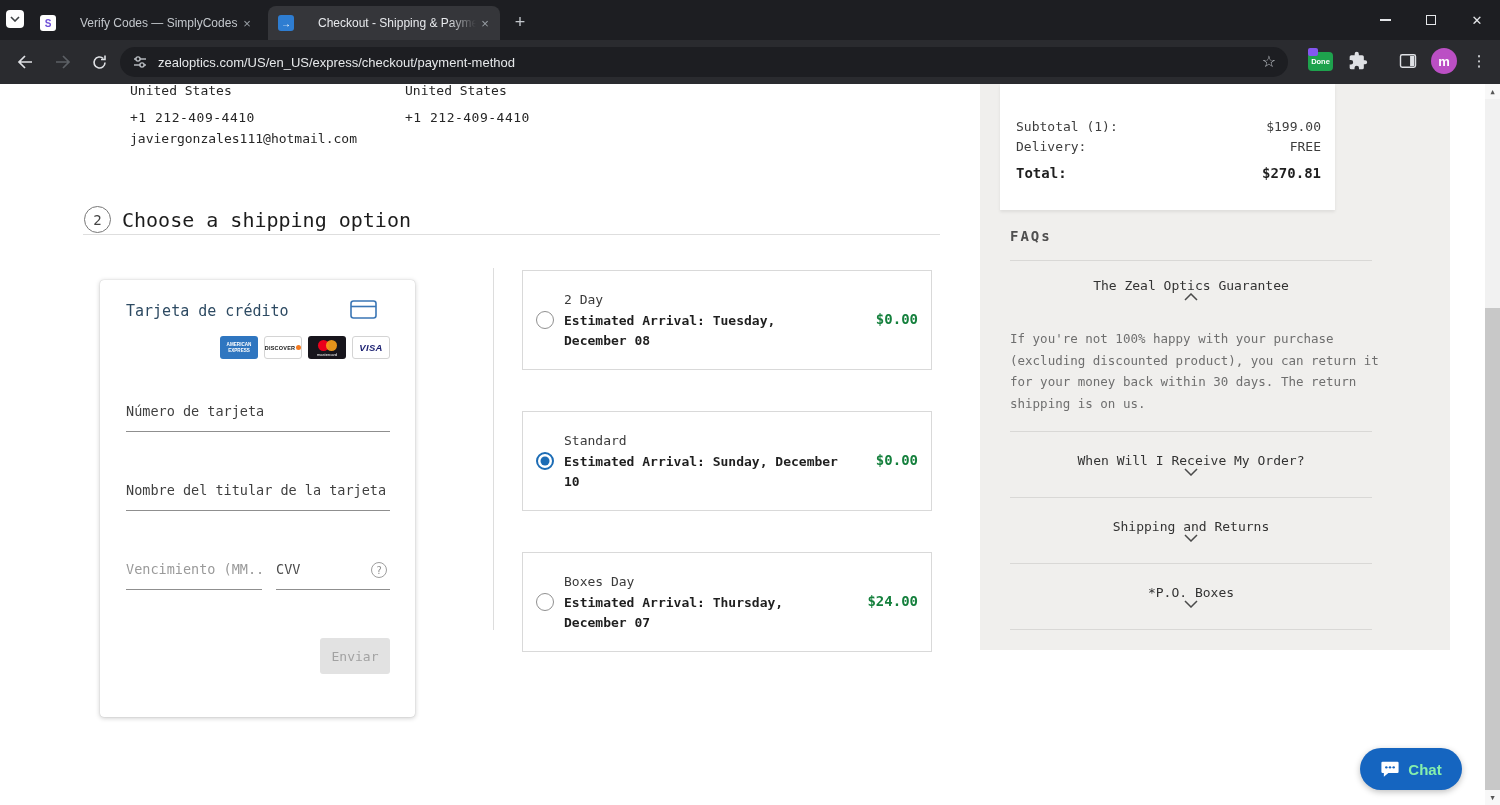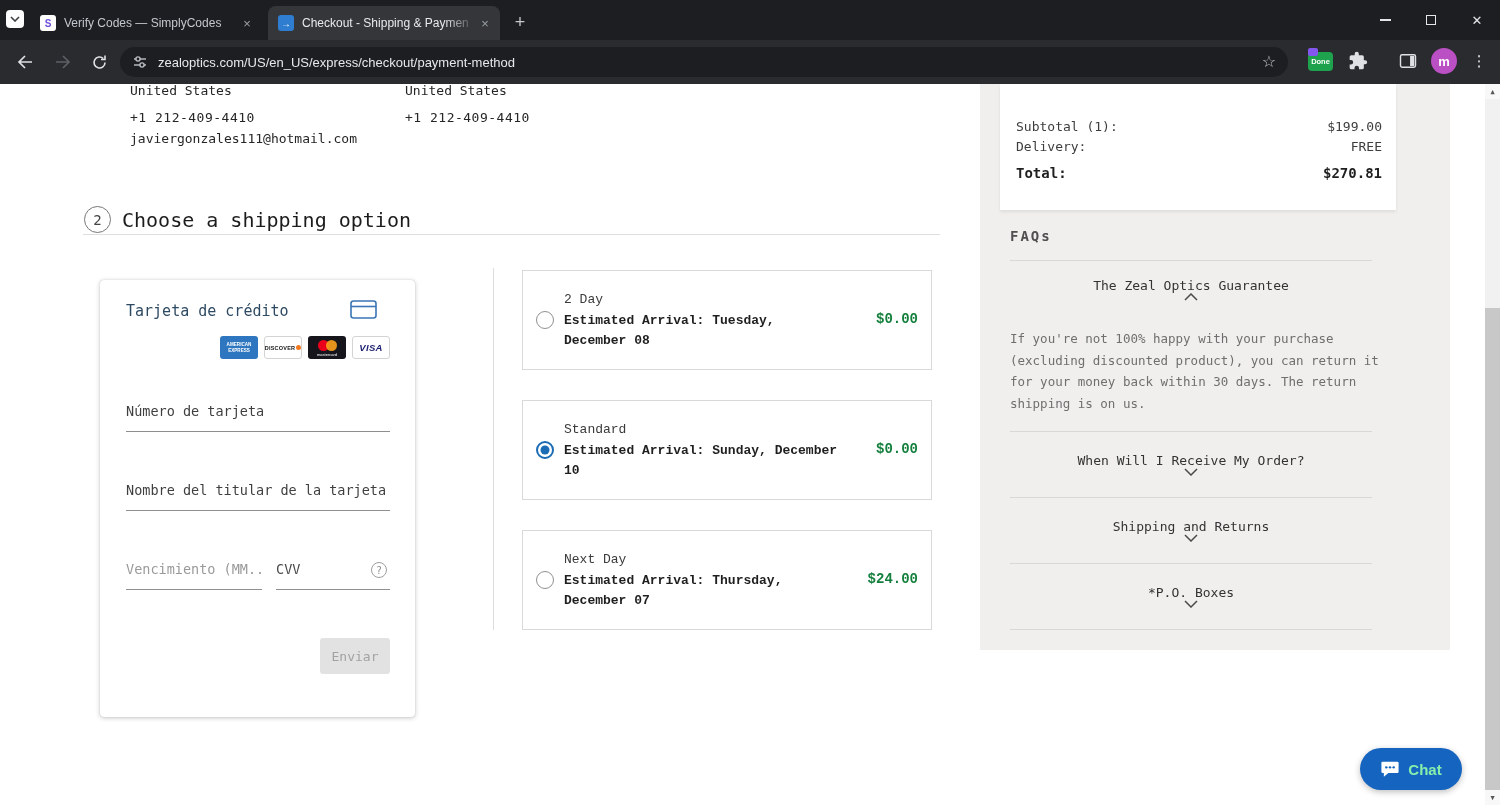--- a/index.html
+++ b/index.html
@@ -8,21 +8,21 @@
 
   
   .titlebar{position:absolute;left:0;top:0;width:1500px;height:40px;background:#1d1e22;}
   .tabsearch{position:absolute;left:6px;top:10px;width:18px;height:18px;background:#fdfdfd;border-radius:4px;display:flex;align-items:center;justify-content:center;}
   .tab{position:absolute;top:6px;height:34px;width:232px;display:flex;align-items:center;padding:0 6px 0 10px;border-radius:8px 8px 0 0;font-size:12px;}
   .tab--inactive{left:30px;color:#c3c7cc;}
   .tab--active{left:268px;background:#35363a;color:#e8eaed;}
   .favicon{width:16px;height:16px;flex:0 0 16px;border-radius:3px;display:flex;align-items:center;justify-content:center;}
   .favicon--sc{background:#fff;color:#6f4fd8;font-size:10px;font-weight:bold;}
   .favicon--zeal{background:#2e7dd1;color:#fff;font-size:10px;font-weight:bold;}
-  .tab-title{margin-left:8px;flex:1;white-space:nowrap;overflow:hidden;}
+  .tab-title{margin-left:24px;flex:1;white-space:nowrap;overflow:hidden;}
   .tab--active .tab-title{-webkit-mask-image:linear-gradient(90deg,#000 82%,transparent);mask-image:linear-gradient(90deg,#000 82%,transparent);}
   .tab-close{width:18px;height:18px;border-radius:50%;display:flex;align-items:center;justify-content:center;color:#9aa0a6;font-size:13px;flex:0 0 18px;}
   .newtab{position:absolute;left:508px;top:10px;width:24px;height:24px;color:#c3c7cc;font-size:18px;display:flex;align-items:center;justify-content:center;}
   .wincontrols{position:absolute;right:0;top:0;height:40px;display:flex;}
   .winbtn{width:46px;height:40px;display:flex;align-items:center;justify-content:center;color:#e4e6e9;font-size:13px;}
 
   
   .navbar{position:absolute;left:0;top:40px;width:1500px;height:44px;background:#2a2b2f;}
   .navicon{position:absolute;top:11px;width:22px;height:22px;display:flex;align-items:center;justify-content:center;}
   .nav-back{left:14px;} .nav-fwd{left:52px;} .nav-reload{left:88px;}
@@ -70,32 +70,32 @@
   #card-holder{left:26px;top:195px;width:264px;}
   #card-expiry{left:26px;top:274px;width:136px;}
   #card-cvv{left:176px;top:274px;width:114px;}
   .cvv-help{position:absolute;left:271px;top:282px;width:16px;height:16px;border:1px solid #9e9e9e;border-radius:50%;color:#8f8f8f;font-size:10px;display:flex;align-items:center;justify-content:center;}
   .submit-btn{position:absolute;right:25px;top:358px;width:70px;height:36px;background:#e2e2e2;border:none;border-radius:3px;color:#a2a2a2;font-size:13px;font-family:"DejaVu Sans Mono",monospace;}
 
   .col-divider{position:absolute;left:493px;top:184px;width:1px;height:362px;background:#ddd;}
 
   
   .ship-list{position:absolute;left:522px;top:186px;width:410px;}
-  .ship-option{position:relative;border:1px solid #d9d9d9;background:#fff;min-height:97px;margin-bottom:30px;padding:21px 102px 18px 41px;font-family:Liberation Mono, monospace;}
+  .ship-option{position:relative;border:1px solid #d9d9d9;background:#fff;min-height:97px;margin-bottom:41px;padding:21px 102px 18px 41px;}
   .opt-name{font-size:13px;color:#3a3a3a;height:19px;}
   .opt-arrival{font-size:13px;font-weight:bold;color:#1f1f1f;line-height:20px;width:276px;}
   .opt-price{position:absolute;right:13px;top:40px;font-size:14px;font-weight:bold;color:#15803d;}
   .radio{position:absolute;left:13px;top:50%;transform:translateY(-50%);width:18px;height:18px;border-radius:50%;background:#fff;}
   .radio--off{border:1.5px solid #909090;}
   .radio--on{border:2px solid #1c6cb5;}
   .radio--on::after{content:"";position:absolute;left:50%;top:50%;transform:translate(-50%,-50%);width:9px;height:9px;border-radius:50%;background:#1c6cb5;}
 
   
   .sidebar{position:absolute;left:980px;top:0;width:470px;height:566px;background:#f0efed;}
-  .summary-card{position:absolute;left:20px;top:0;width:396px;height:126px;background:#fff;box-shadow:0 2px 3px rgba(0,0,0,.08);padding:33px 14px 0 16px;font-size:13px;color:#3d3d3d;}
+  .summary-card{position:absolute;left:20px;top:0;width:335px;height:126px;background:#fff;box-shadow:0 2px 3px rgba(0,0,0,.08);padding:33px 14px 0 16px;font-size:13px;color:#3d3d3d;}
   .sum-row{display:flex;justify-content:space-between;line-height:19.5px;}
   .sum-total{display:flex;justify-content:space-between;font-weight:bold;font-size:14px;color:#1f1f1f;margin-top:9px;}
   .faq-title{position:absolute;left:30px;top:144px;font-size:14px;font-weight:bold;letter-spacing:2px;color:#4f4f4f;}
   .faq-acc{position:absolute;left:30px;top:176px;width:362px;}
   .faq-item{border-top:1px solid #d9d8d6;}
   .faq-item--last{border-bottom:1px solid #d9d8d6;}
   .faq-row{display:flex;align-items:center;justify-content:space-between;flex-direction:column;}
   .faq-item--first .faq-row{padding:17px 0 0;}
   .faq-item--first{padding-bottom:17px;}
   .faq-item--plain .faq-row{padding:21px 0;}
@@ -261,21 +261,21 @@
 
       <div class="ship-option">
         <span class="radio radio--on"></span>
         <div class="opt-name">Standard</div>
         <div class="opt-arrival">Estimated Arrival: Sunday, December 10</div>
         <div class="opt-price">$0.00</div>
       </div>
 
       <div class="ship-option">
         <span class="radio radio--off"></span>
-        <div class="opt-name">Next Day</div>
+        <div class="opt-name">Boxes Day</div>
         <div class="opt-arrival">Estimated Arrival: Thursday, December 07</div>
         <div class="opt-price">$24.00</div>
       </div>
     </div>
 
     <div class="sidebar">
       <div class="summary-card">
         <div class="sum-row">
           <span>Subtotal (1):</span>
           <span>$199.00</span>

